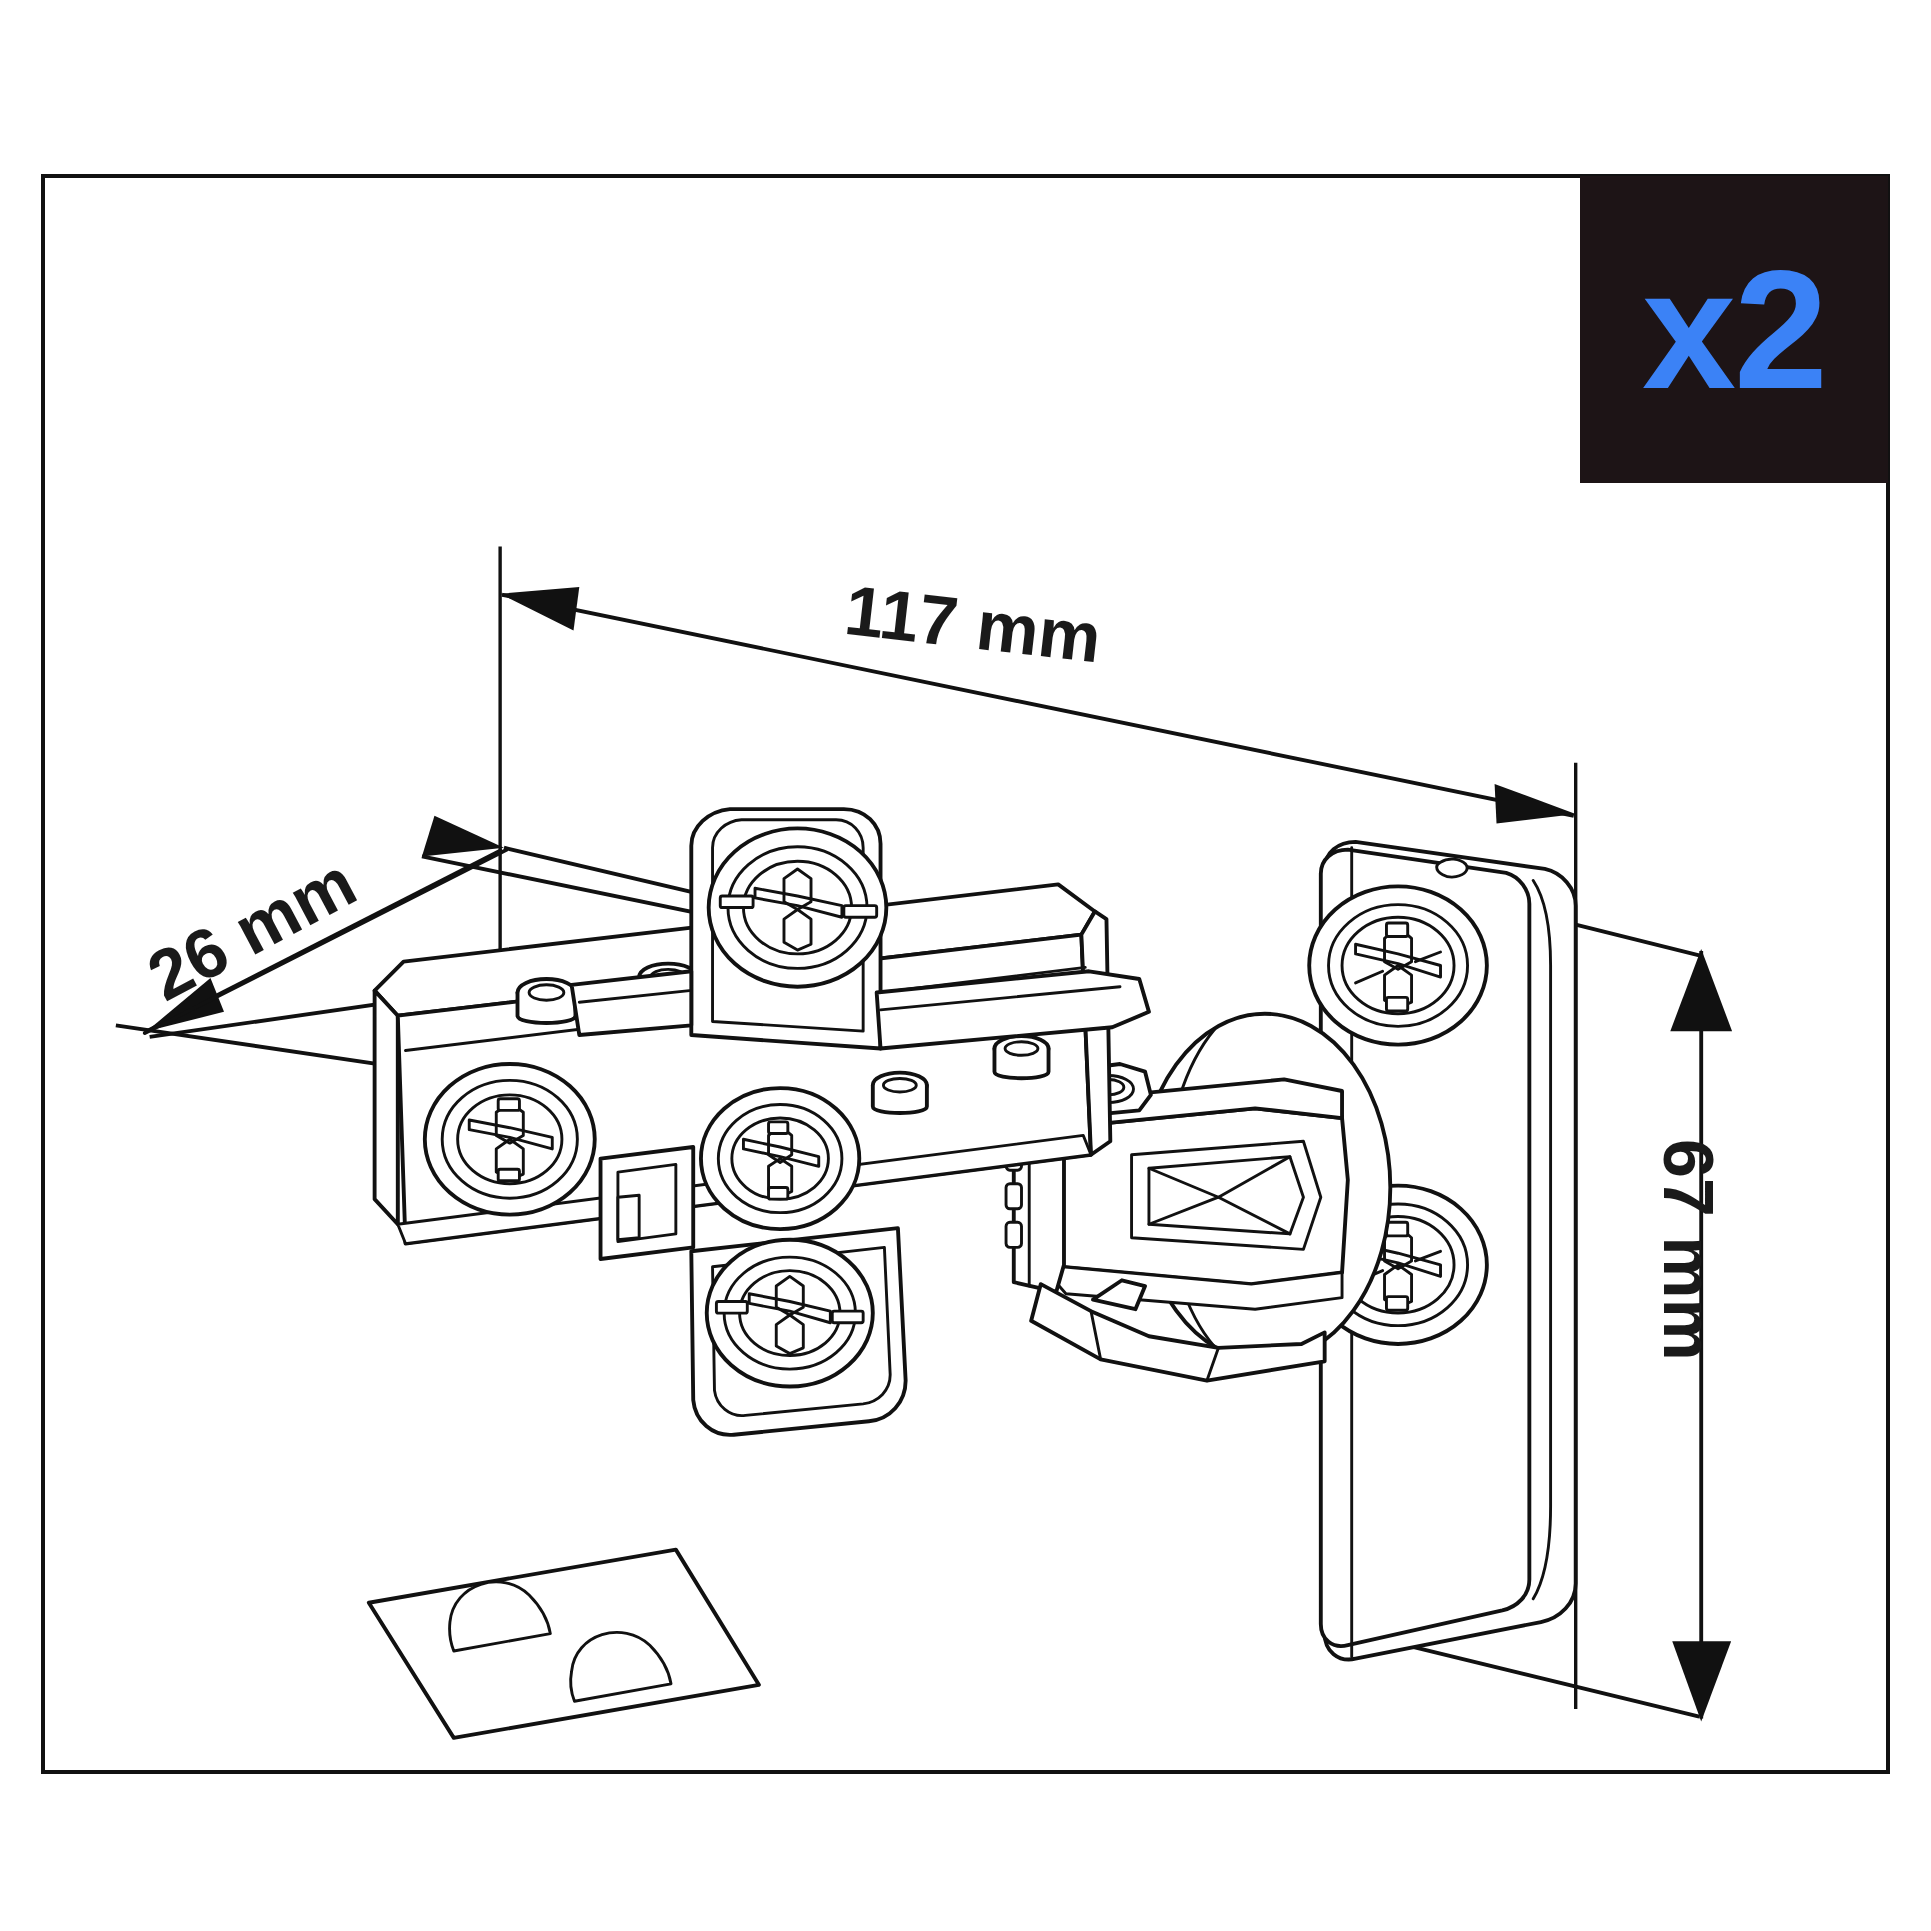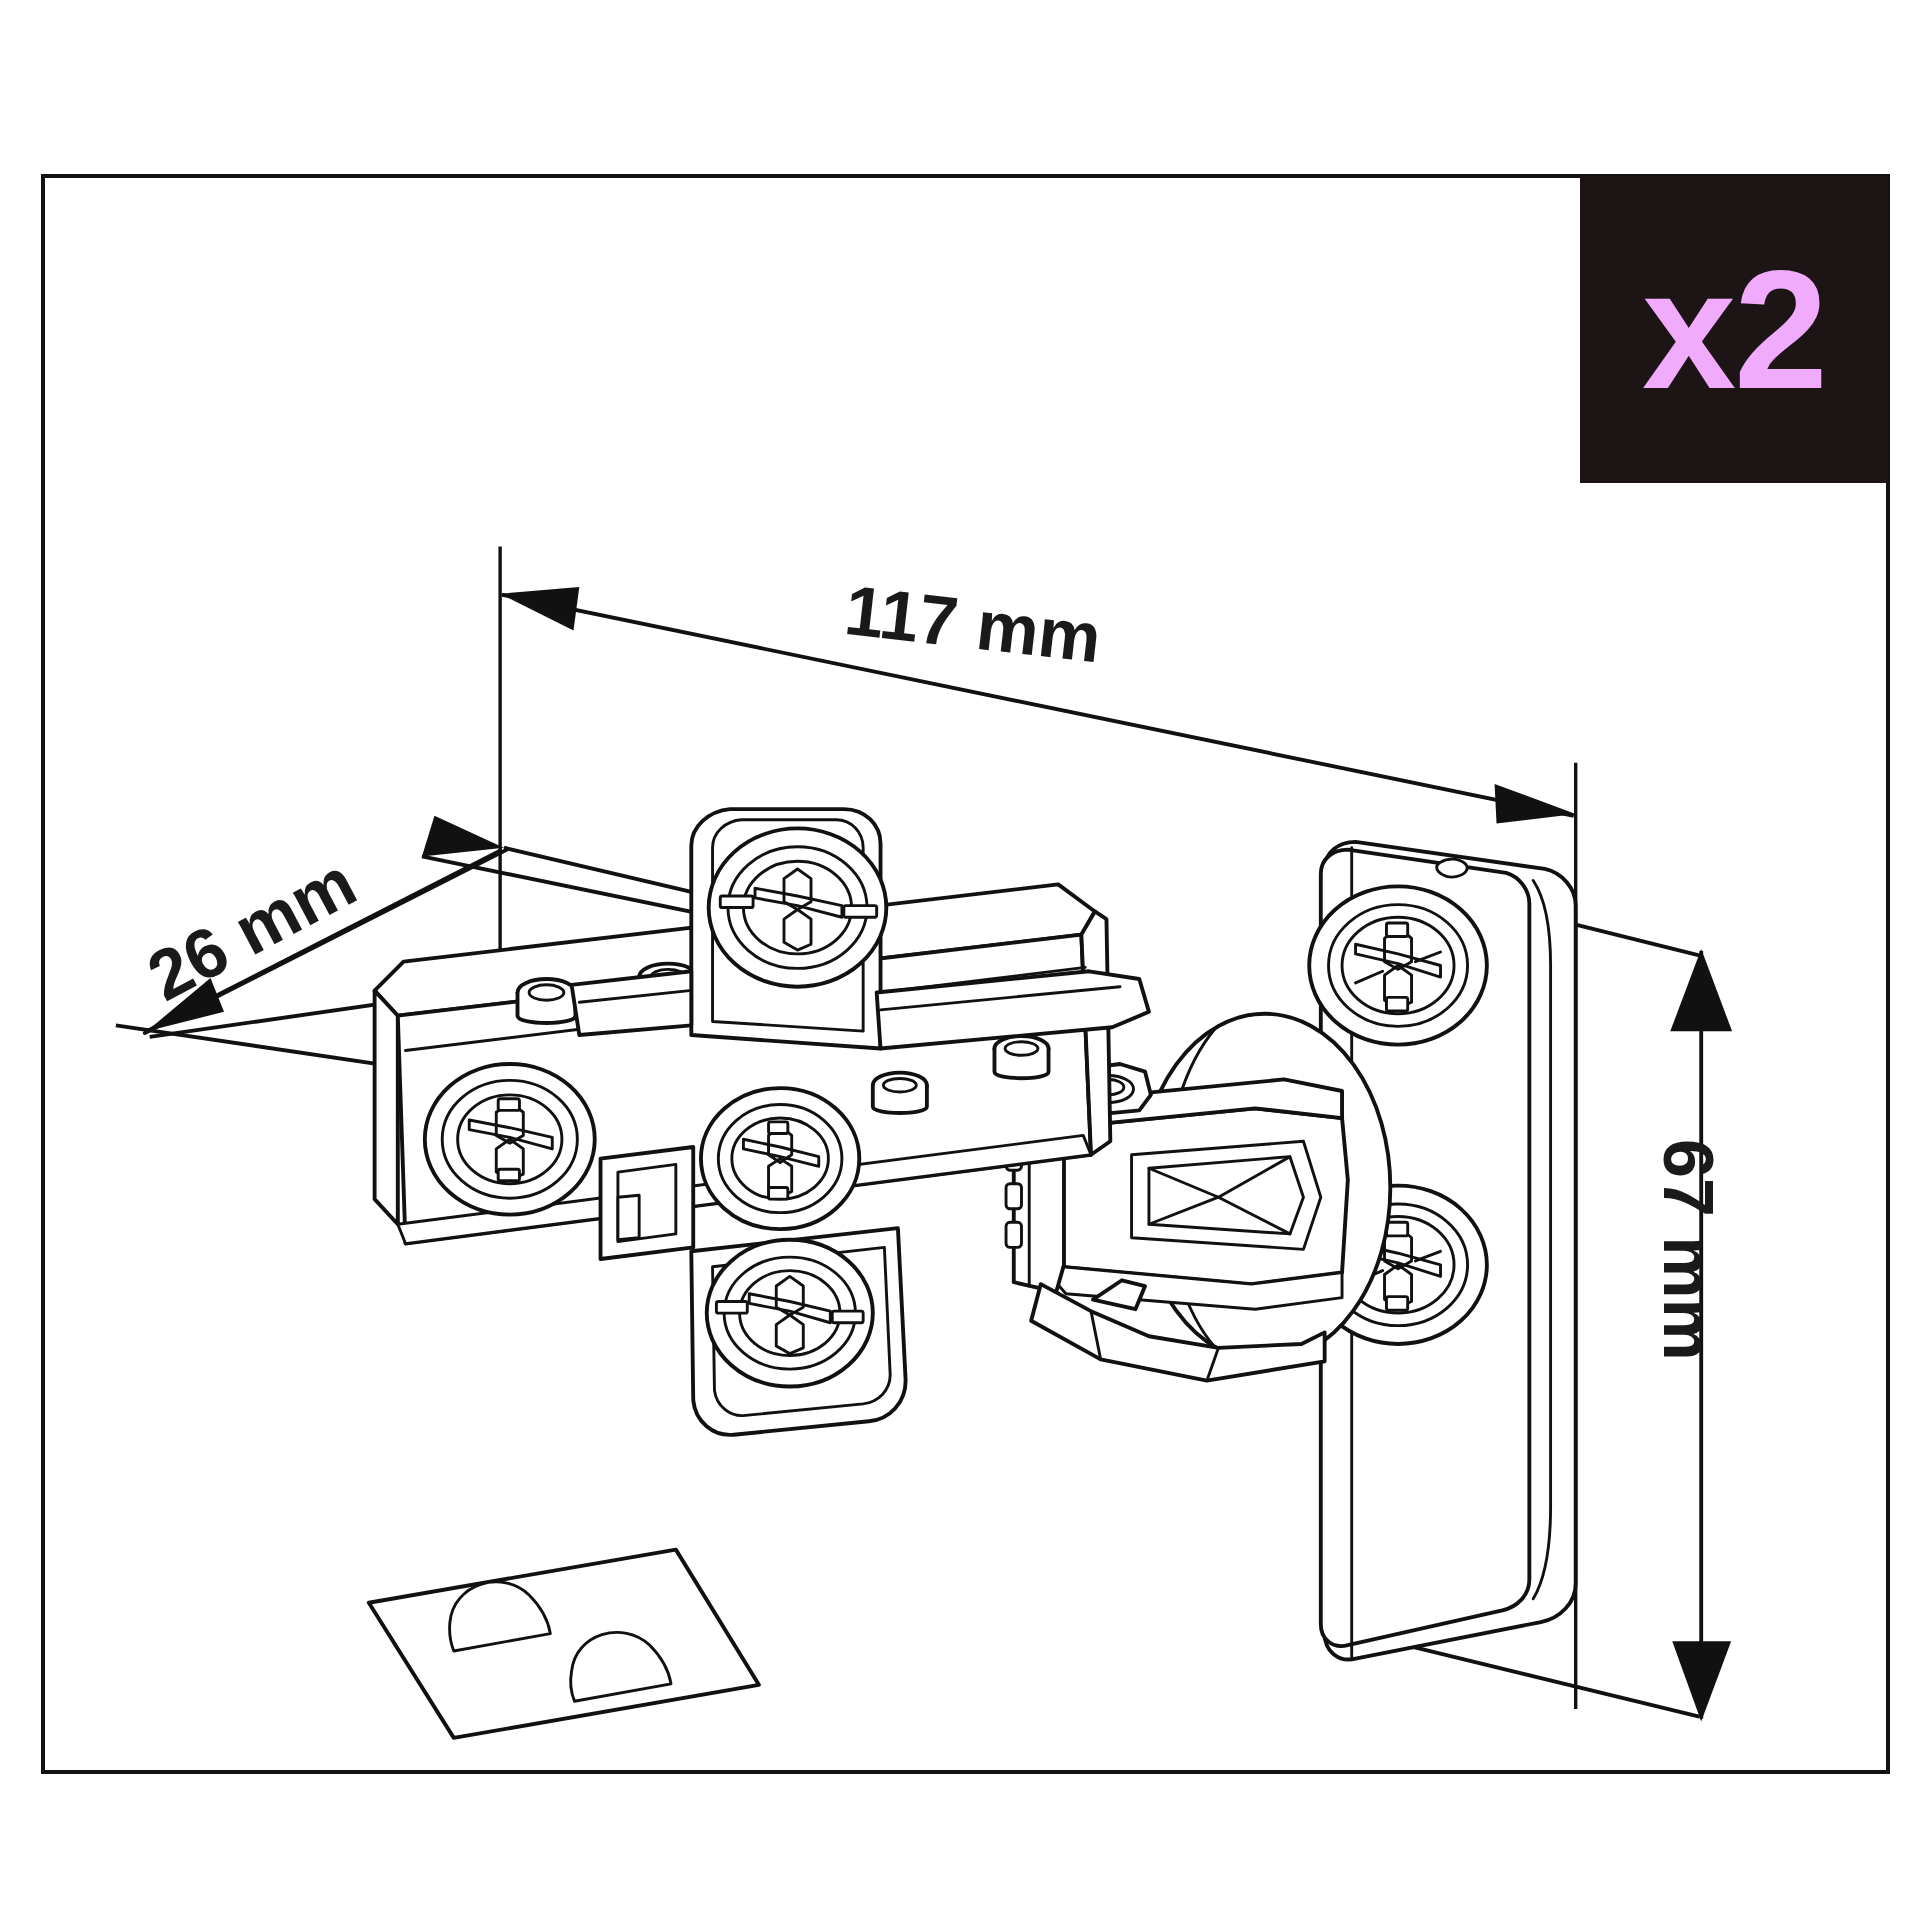--- a/index.html
+++ b/index.html
@@ -31,21 +31,21 @@
     top: 176px;
     width: 308px;
     height: 307px;
     background: #1d1416;
     display: flex;
     align-items: center;
     justify-content: center;
     z-index: 40;
   }
   #qty-badge .qty-text {
-    color: #f0abfc;
+    color: #3b82f6;
     font-family: "Liberation Sans", sans-serif;
     font-size: 169px;
     font-weight: bold;
     line-height: 1;
     letter-spacing: -1.9px;
     user-select: none;
   }
   .dim-label {
     position: absolute;
     font-family: "Liberation Sans", sans-serif;

